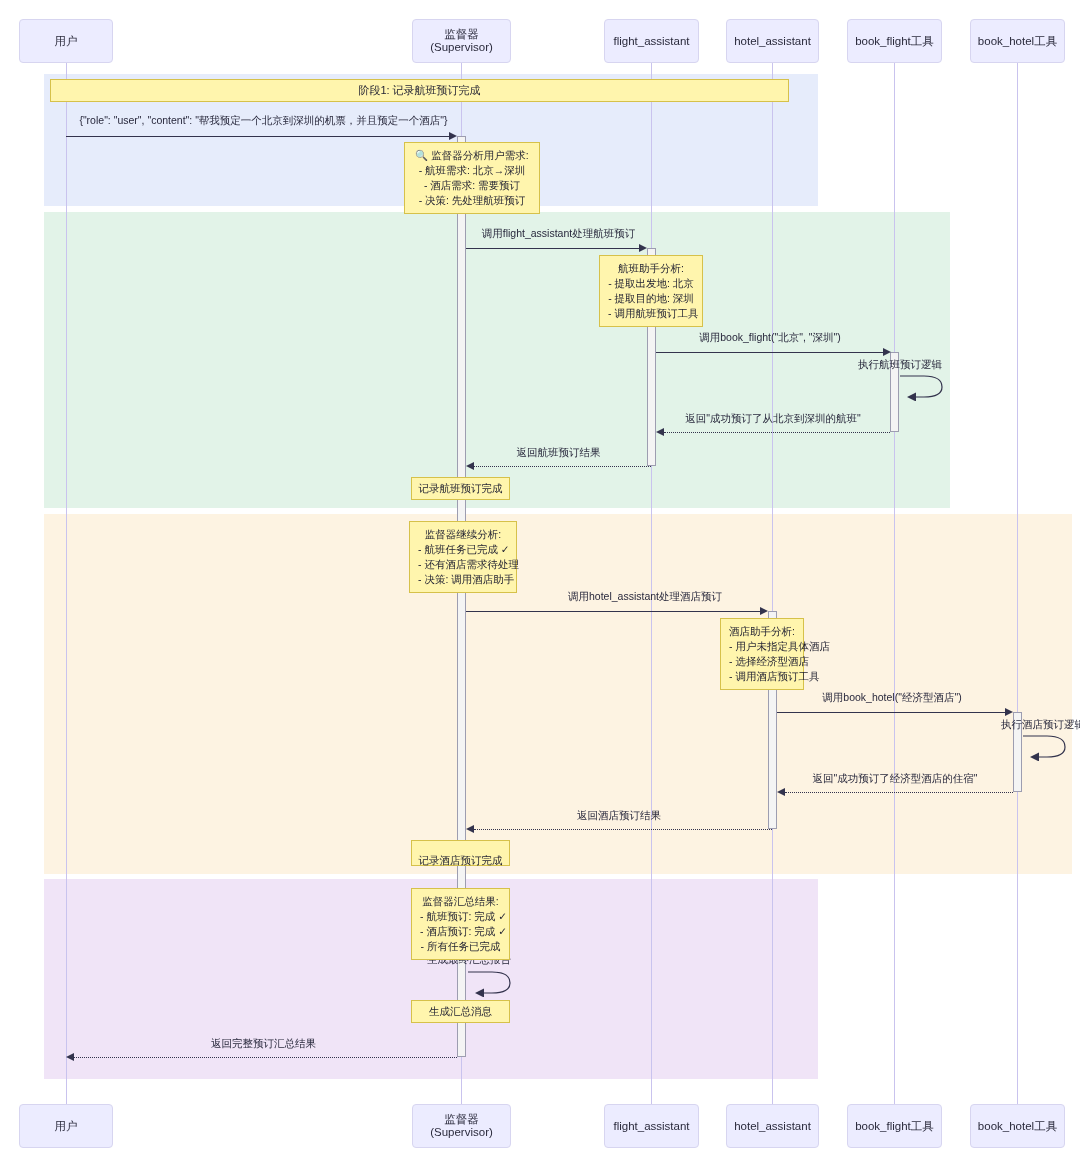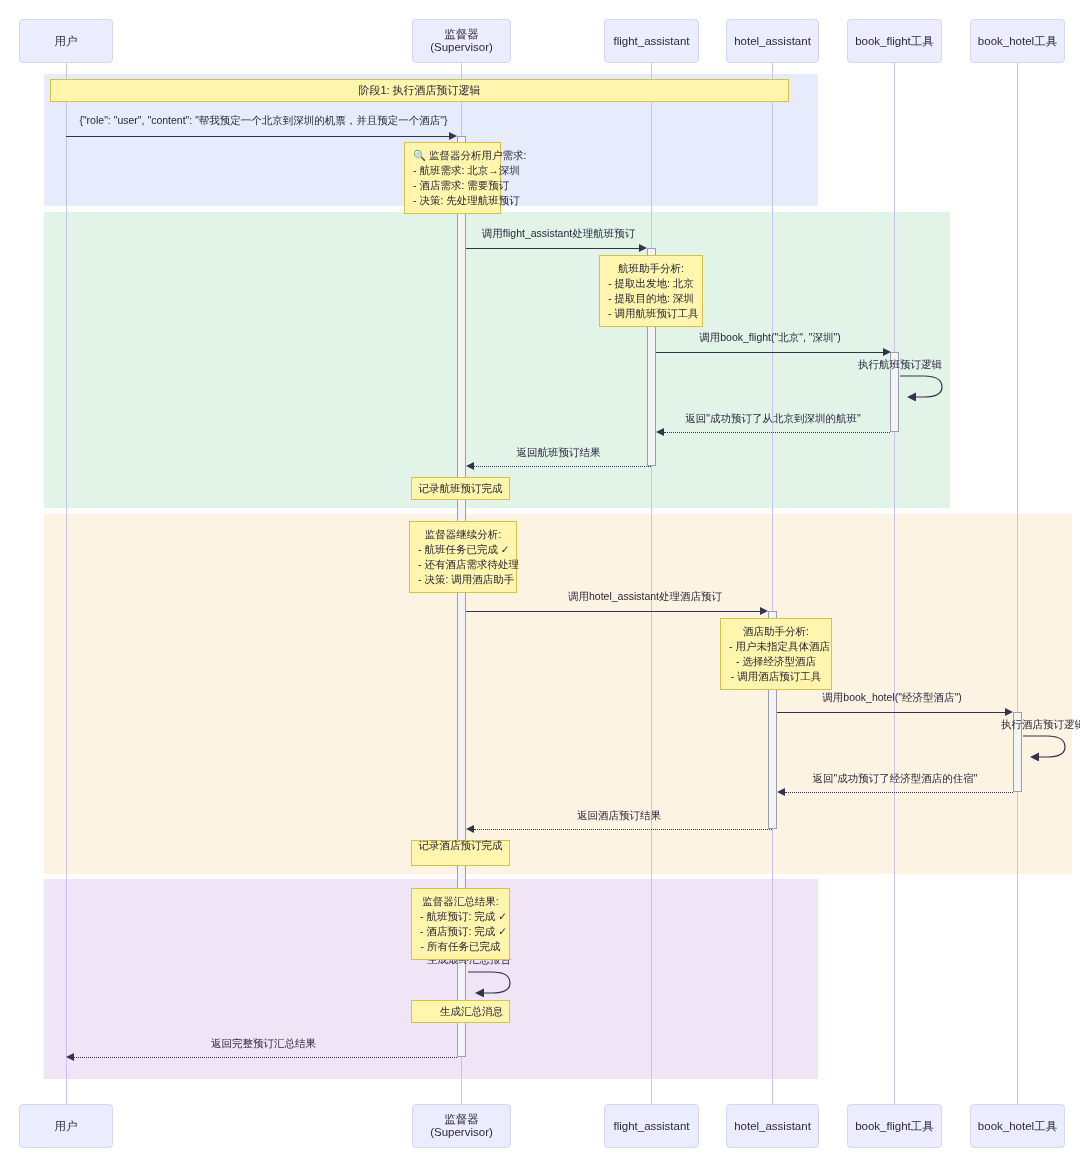--- a/index.html
+++ b/index.html
@@ -175,30 +175,30 @@
 
   <div class="activation" style="left:647px; top:248px; height:218px;"></div>
 
   <div class="activation" style="left:890px; top:352px; height:80px;"></div>
 
   <div class="activation" style="left:768px; top:611px; height:218px;"></div>
 
   <div class="activation" style="left:1013px; top:712px; height:80px;"></div>
 
   <div class="banner" style="left:50px; top:79px; width:739px; height:23px;">
-    <span>阶段1: 执行酒店预订逻辑</span>
+    <span>阶段1: 记录航班预订完成</span>
   </div>
 
   <div class="msglabel" style="left:66px; top:114px; width:395px;">
     <span>{"role": "user", "content": "帮我预定一个北京到深圳的机票，并且预定一个酒店"}</span>
   </div>
   <div class="msg" style="left:66px; top:136px; width:384px;"></div>
   <div class="arrowhead right" style="left:449px; top:131.5px;"></div>
 
-  <div class="note" style="left:404px; top:142px; width:97px;"><span>🔍 监督器分析用户需求:
+  <div class="note" style="left:404px; top:142px; width:136px;"><span>🔍 监督器分析用户需求:
 - 航班需求: 北京→深圳
 - 酒店需求: 需要预订
 - 决策: 先处理航班预订</span></div>
 
   <div class="msglabel" style="left:466px; top:227px; width:185px;">
     <span>调用flight_assistant处理航班预订</span>
   </div>
   <div class="msg" style="left:466px; top:248px; width:174px;"></div>
   <div class="arrowhead right" style="left:639px; top:243.5px;"></div>
 
@@ -239,21 +239,21 @@
 - 航班任务已完成 ✓
 - 还有酒店需求待处理
 - 决策: 调用酒店助手</span></div>
 
   <div class="msglabel" style="left:492px; top:590px; width:306px;">
     <span>调用hotel_assistant处理酒店预订</span>
   </div>
   <div class="msg" style="left:466px; top:611px; width:295px;"></div>
   <div class="arrowhead right" style="left:760px; top:606.5px;"></div>
 
-  <div class="note" style="left:720px; top:618px; width:112px;"><span>酒店助手分析:
+  <div class="note" style="left:720px; top:618px; width:84px;"><span>酒店助手分析:
 - 用户未指定具体酒店
 - 选择经济型酒店
 - 调用酒店预订工具</span></div>
 
   <div class="msglabel" style="left:777px; top:691px; width:230px;">
     <span>调用book_hotel("经济型酒店")</span>
   </div>
   <div class="msg" style="left:777px; top:712px; width:229px;"></div>
   <div class="arrowhead right" style="left:1005px; top:707.5px;"></div>
 
@@ -270,36 +270,36 @@
   </div>
   <div class="msg dotted" style="left:785px; top:792px; width:228px;"></div>
   <div class="arrowhead left" style="left:777px; top:787.5px;"></div>
 
   <div class="msglabel" style="left:466px; top:809px; width:306px;">
     <span>返回酒店预订结果</span>
   </div>
   <div class="msg dotted" style="left:474px; top:829px; width:298px;"></div>
   <div class="arrowhead left" style="left:466px; top:824.5px;"></div>
 
-  <div class="note" style="left:411px; top:840px; width:99px; height:23px; display:flex; align-items:flex-end; justify-content:center; padding:12px 6px;"><span>记录酒店预订完成</span></div>
+  <div class="note" style="left:411px; top:840px; width:99px; height:23px; display:flex; align-items:flex-start; justify-content:center; padding:12px 6px;"><span>记录酒店预订完成</span></div>
 
   <div class="note" style="left:411px; top:888px; width:99px;"><span>监督器汇总结果:
 - 航班预订: 完成 ✓
 - 酒店预订: 完成 ✓
 - 所有任务已完成</span></div>
 
   <div class="msglabel" style="left:421px; top:953px; width:96px;">
     <span>生成最终汇总报告</span>
   </div>
   <svg class="selfloop" style="left:466px; top:967px;" width="48" height="30" viewBox="0 0 48 30">
     <path d="M 2 5 L 26 5 Q 44 5 44 16 Q 44 26 26 26 L 12 26" fill="none" stroke="#33334d" stroke-width="1.2"></path>
     <path d="M 18 21.5 L 9 26 L 18 30.5 Z" fill="#33334d"></path>
   </svg>
 
-  <div class="note" style="left:411px; top:1000px; width:99px; height:23px; display:flex; align-items:center; justify-content:flex-end; padding:0 6px;"><span>生成汇总消息</span></div>
+  <div class="note" style="left:411px; top:1000px; width:99px; height:23px; display:flex; align-items:center; justify-content:center; padding:0 6px;"><span>生成汇总消息</span></div>
 
   <div class="msglabel" style="left:66px; top:1037px; width:395px;">
     <span>返回完整预订汇总结果</span>
   </div>
   <div class="msg dotted" style="left:74px; top:1057px; width:383px;"></div>
   <div class="arrowhead left" style="left:66px; top:1052.5px;"></div>
 
 
 </div>
 

